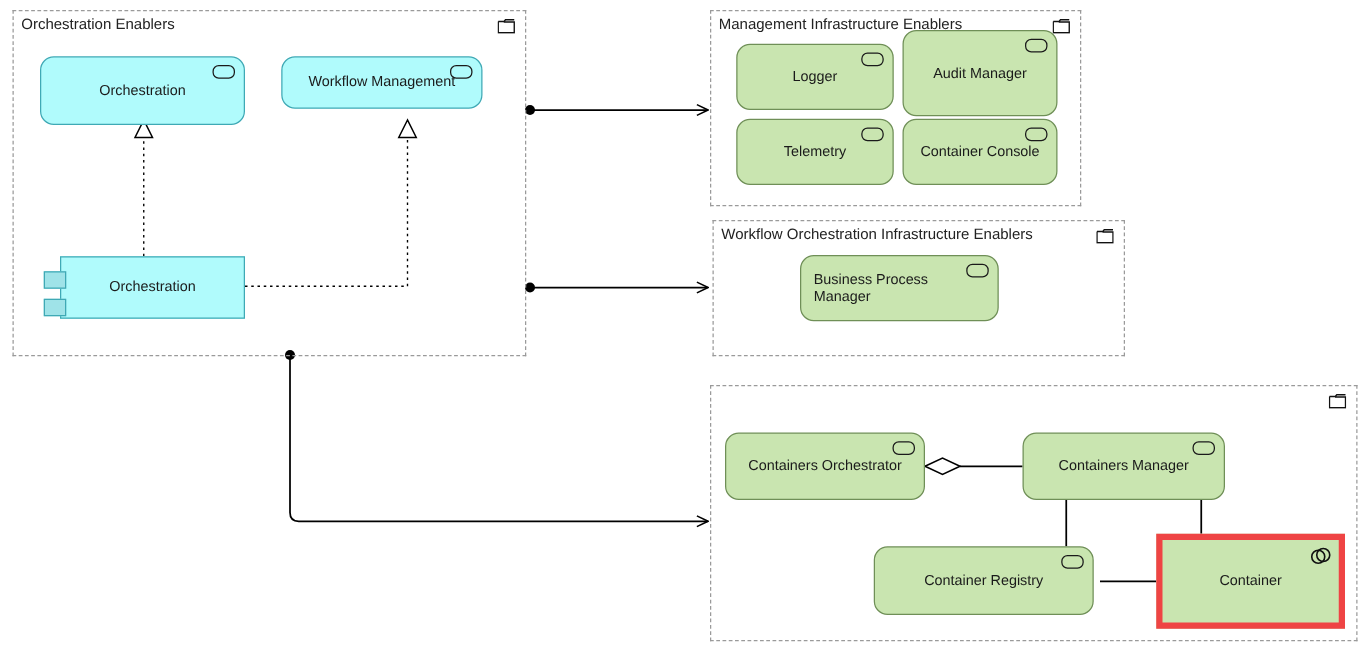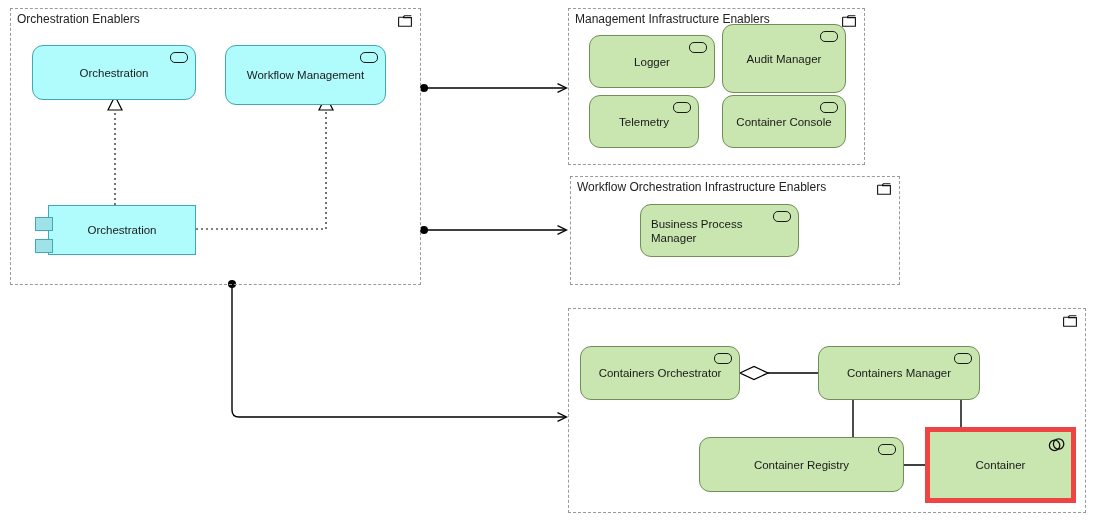--- a/index.html
+++ b/index.html
@@ -180,21 +180,21 @@
     <svg class="folder-icon" viewBox="0 0 14 12" xmlns="http://www.w3.org/2000/svg">
       <path d="M0.6,2.2 L5.2,2.2 L6.4,0.8 L13.4,0.8 M0.6,2.2 L0.6,11.2 L13.4,11.2 L13.4,2.6 L5.0,2.6" fill="none" stroke="#111" stroke-width="1.1"></path>
     </svg>
   </div>
 
   <div class="node svc-cyan" style="left:32px; top:45px; width:164px; height:55px;">
     <div class="badge-service"></div>
     <span class="label">Orchestration</span>
   </div>
 
-  <div class="node svc-cyan" style="left:225px; top:45px; width:161px; height:60px;">
+  <div class="node svc-cyan" style="left:225px; top:45px; width:161px; height:42px;">
     <div class="badge-service"></div>
     <span class="label">Workflow Management</span>
   </div>
 
   <div class="node component" style="left:48px; top:205px; width:148px; height:50px;">
     <div class="comp-tab t1"></div>
     <div class="comp-tab t2"></div>
     <span class="label">Orchestration</span>
   </div>
 
@@ -208,21 +208,21 @@
   <div class="node svc" style="left:589px; top:35px; width:126px; height:53px;">
     <div class="badge-service"></div>
     <span class="label">Logger</span>
   </div>
 
   <div class="node svc" style="left:722px; top:24px; width:124px; height:69px;">
     <div class="badge-service"></div>
     <span class="label">Audit Manager</span>
   </div>
 
-  <div class="node svc" style="left:589px; top:95px; width:110px; height:53px;">
+  <div class="node svc" style="left:589px; top:95px; width:126px; height:53px;">
     <div class="badge-service"></div>
     <span class="label">Telemetry</span>
   </div>
 
   <div class="node svc" style="left:722px; top:95px; width:124px; height:53px;">
     <div class="badge-service"></div>
     <span class="label">Container Console</span>
   </div>
 
   <div class="group" style="left:570px; top:176px; width:330px; height:109px;">
@@ -246,21 +246,21 @@
   <div class="node svc" style="left:818px; top:346px; width:162px; height:54px;">
     <div class="badge-service"></div>
     <span class="label">Containers Manager</span>
   </div>
 
   <div class="node svc" style="left:580px; top:346px; width:160px; height:54px;">
     <div class="badge-service"></div>
     <span class="label">Containers Orchestrator</span>
   </div>
 
-  <div class="node svc" style="left:699px; top:437px; width:205px; height:55px;">
+  <div class="node svc" style="left:699px; top:437px; width:176px; height:55px;">
     <div class="badge-service"></div>
     <span class="label">Container Registry</span>
   </div>
 
   <div class="node plain-box" style="left:925px; top:427px; width:151px; height:76px;">
     <svg class="badge-collab" viewBox="0 0 18 16" xmlns="http://www.w3.org/2000/svg">
       <circle cx="6.6" cy="8.4" r="5.2" fill="none" stroke="#111" stroke-width="1.3"></circle>
       <circle cx="10.6" cy="7.0" r="5.2" fill="none" stroke="#111" stroke-width="1.3"></circle>
     </svg>
     <span class="label">Container</span>

